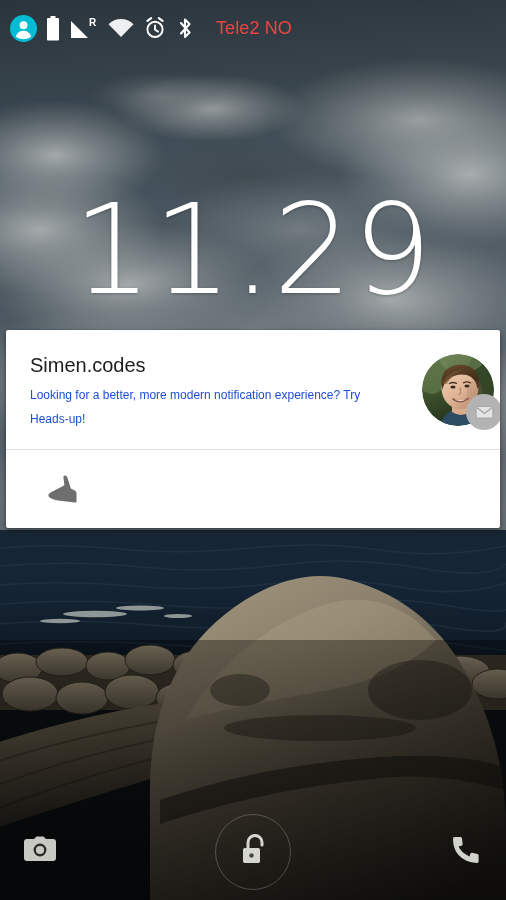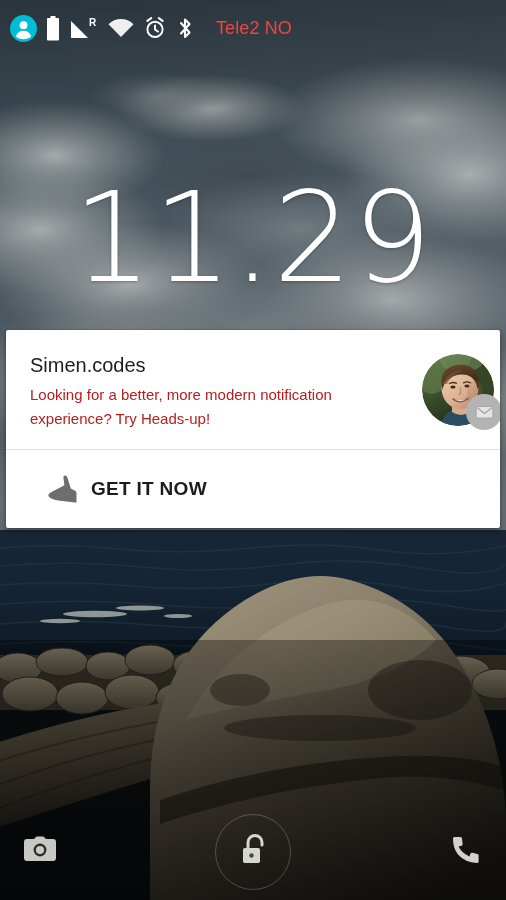--- a/index.html
+++ b/index.html
@@ -49,21 +49,21 @@
     margin-left: 22px;
     color: #ef4444;
     font-size: 18px;
     letter-spacing: 0.1px;
     white-space: nowrap;
   }
 
   
   .clock {
     position: absolute;
-    top: 176px;
+    top: 188px;
     left: 0;
     right: 0;
     text-align: center;
     color: #ffffff;
     font-size: 124px;
     line-height: 124px;
     font-weight: 100;
     letter-spacing: 1px;
     z-index: 10;
     text-shadow: 0 1px 3px rgba(0,0,0,0.28);
@@ -95,22 +95,22 @@
     padding-right: 12px;
   }
   .notif-title {
     font-size: 20px;
     color: #1d1d1d;
     line-height: 26px;
     margin-bottom: 5px;
     white-space: nowrap;
   }
   .notif-message {
-    font-size: 15px;
-    color: #b91c1c;
+    font-size: 12px;
+    color: #1d4ed8;
     line-height: 24px;
     max-width: 352px;
   }
   .avatar-wrap {
     position: relative;
     width: 72px;
     height: 72px;
     flex: 0 0 72px;
     margin-top: 2px;
   }
@@ -462,21 +462,20 @@
         <span class="action-icon">
           <svg width="32" height="30" viewBox="0 0 32 30">
             <g transform="translate(32,30) rotate(180)">
               <path d="M1.5 2.5 Q1.5 1.2 3 1.4 L20 3.6 Q27.5 4.6 29.2 7.4
                        Q30.6 9.8 27.4 11.6 L13.6 18.8 L14.6 26.5
                        Q14.8 28.6 13 28.4 Q11.4 28.2 10.6 26.4 L7.2 15.6
                        L2.8 13.2 Q1.5 12.4 1.5 10.8 Z" fill="#6e6e6e"></path>
             </g>
           </svg>
         </span>
-        <span class="action-label">GET IT NOW</span>
       </button>
     </div>
   </div>
 
   <div class="bottom-bar">
 
     <div class="shortcut shortcut-camera">
       <span>
         <svg width="34" height="28" viewBox="0 0 34 28">
           <path d="M11 3 L13.5 0.5 L20.5 0.5 L23 3 L30 3

